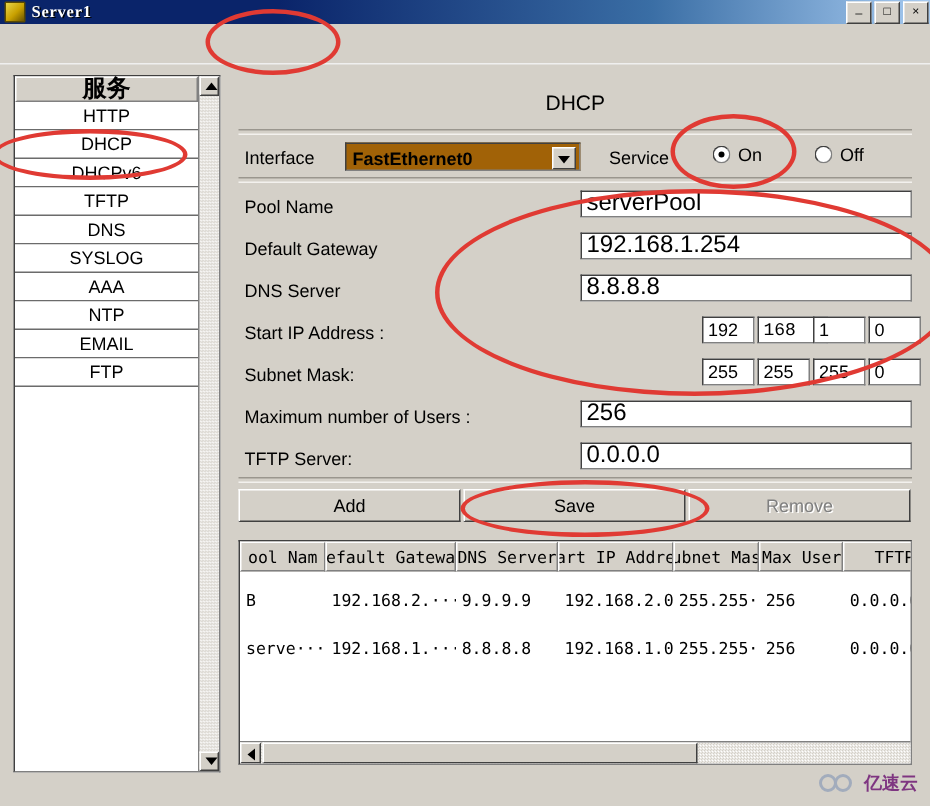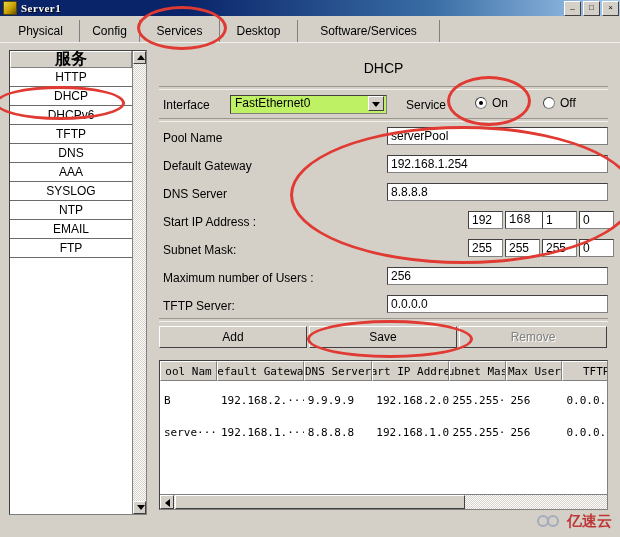--- a/index.html
+++ b/index.html
@@ -120,36 +120,36 @@
   }
   #hr1{top:36px;}
   #hr2{top:68px;}
   #hr3{top:268px;}
 
   .lbl{position:absolute;font-size:12px;color:#000;white-space:nowrap;}
 
   .tbox{
     position:absolute;background:#fff;box-sizing:border-box;
     border:1px solid #808080;border-top-color:#404040;border-left-color:#404040;
-    font-size:12px;color:#000;
+    font-size:16px;color:#000;
     display:flex;align-items:center;
     padding-left:3px;height:18px;overflow:hidden;white-space:nowrap;
   }
   .octet{
     position:absolute;background:#fff;box-sizing:border-box;
     border:1px solid #808080;border-top-color:#404040;border-left-color:#404040;
     font-size:12px;height:18px;display:flex;align-items:center;padding-left:3px;
   }
 
   
   #iface-combo{
     position:absolute;left:75px;top:45px;width:157px;height:19px;
-    background:#bef264;box-sizing:border-box;
+    background:#a16207;box-sizing:border-box;
     border:1px solid #808080;border-top-color:#404040;border-left-color:#404040;
-    display:flex;align-items:flex-start;
+    display:flex;align-items:flex-end;font-weight:bold;
   }
   #iface-value{padding-left:4px;font-size:12px;flex:1;}
   #iface-arrow{
     width:16px;height:15px;margin-right:2px;background:#d4d0c8;
     border:1px solid #fff;border-right-color:#404040;border-bottom-color:#404040;
     box-sizing:border-box;position:relative;
   }
   #iface-arrow .tri{
     position:absolute;left:3px;top:5px;width:0;height:0;
     border-left:4px solid transparent;border-right:4px solid transparent;border-top:5px solid #000;
@@ -222,21 +222,21 @@
 
   
   .ann{
     position:absolute;border:3px solid #e03a33;border-radius:50%;
     background:transparent;pointer-events:none;
   }
 
   
   #watermark{
     position:absolute;right:8px;bottom:6px;display:flex;align-items:center;gap:4px;
-    color:#b91c1c;font-size:15px;font-weight:bold;
+    color:#701a75;font-size:12px;font-weight:bold;
     font-family:"DejaVu Sans","Liberation Sans",sans-serif;opacity:.85;
   }
   #wm-logo{position:relative;width:26px;height:15px;}
   #wm-logo .c{
     position:absolute;top:1px;width:12px;height:12px;border-radius:50%;
     border:2px solid #9aa6bb;box-sizing:border-box;
   }
   #wm-logo .c1{left:0;}
   #wm-logo .c2{left:10px;}
 </style>
@@ -254,39 +254,32 @@
         </div>
       <div class="win-btn wb-max">
           <span class="glyph">□</span>
         </div>
       <div class="win-btn wb-close">
           <span class="glyph">×</span>
         </div>
     </div>
   </div>
 
-  <div id="tabstrip">
-    <div class="tab" style="left:2px;width:78px;">Physical</div>
-    <div class="tab" style="left:80px;width:60px;">Config</div>
-    <div class="tab" style="left:140px;width:80px;">Services</div>
-    <div class="tab" style="left:220px;width:78px;">Desktop</div>
-    <div class="tab" style="left:298px;width:142px;">Software/Services</div>
-  </div>
   <div id="tab-sep-line"></div>
 
   <div id="sidebar">
     <div id="sidebar-header">服务</div>
     <div id="sidebar-list">
       <div class="svc-item">HTTP</div>
       <div class="svc-item">DHCP</div>
       <div class="svc-item">DHCPv6</div>
       <div class="svc-item">TFTP</div>
       <div class="svc-item">DNS</div>
+      <div class="svc-item">SYSLOG</div>
       <div class="svc-item">AAA</div>
-      <div class="svc-item">SYSLOG</div>
       <div class="svc-item">NTP</div>
       <div class="svc-item">EMAIL</div>
       <div class="svc-item">FTP</div>
     </div>
     <div id="sb-scroll">
       <div class="sb-arrow sb-up">
           <span class="tri"></span>
         </div>
       <div class="sb-arrow sb-down">
           <span class="tri"></span>

